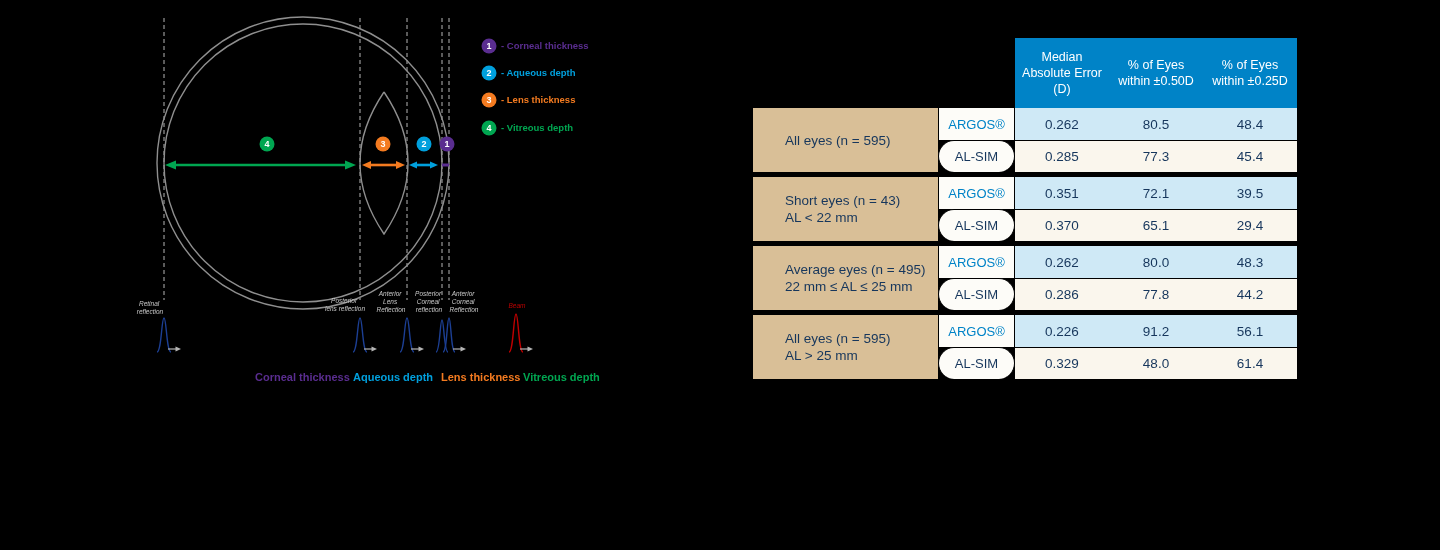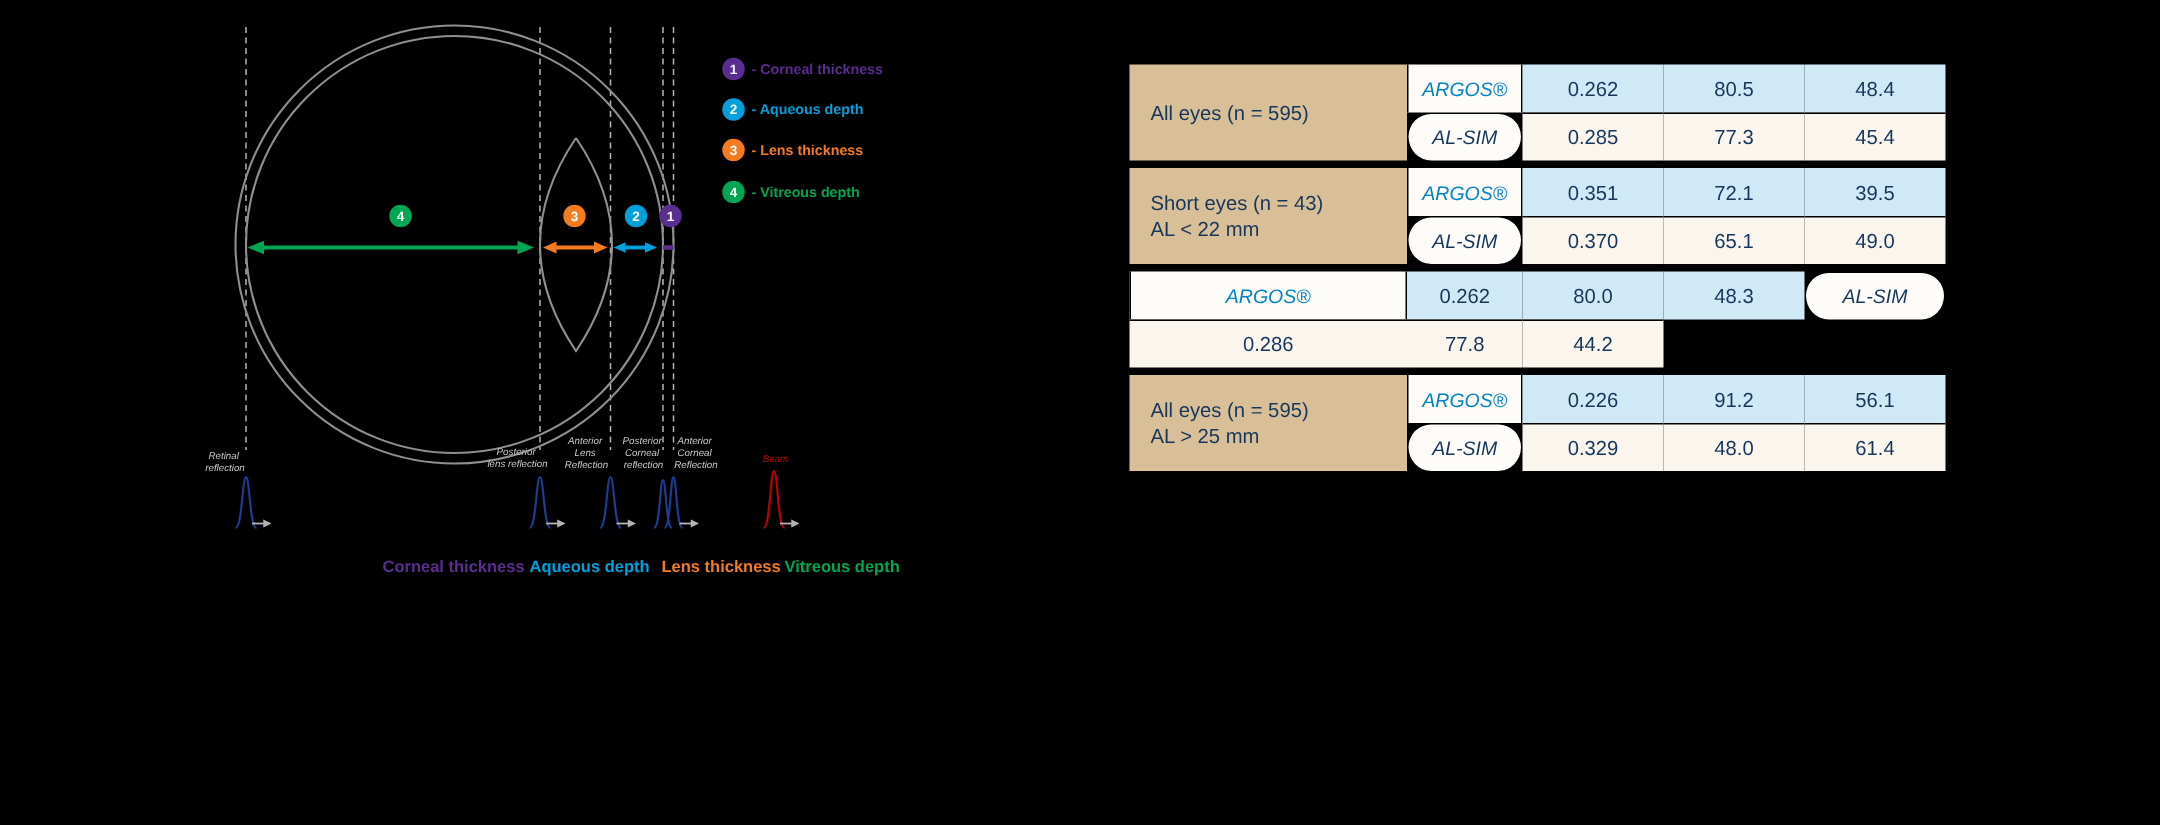--- a/index.html
+++ b/index.html
@@ -46,28 +46,27 @@
     display:flex; align-items:center; justify-content:center; text-align:center;
   }
   .group {
     display:grid; grid-template-columns:185px 77px 94px 94px 94px;
     grid-auto-rows:32px; margin-top:5px;
   }
   .thead + .group { margin-top:0; }
   .g-label {
     grid-row:1 / span 2; background:var(--tan); color:var(--navy);
     display:flex; flex-direction:column; justify-content:center; gap:2px;
-    padding-left:14px; box-sizing:border-box; font-size:13.5px;
+    padding-left:32px; box-sizing:border-box; font-size:13.5px;
   }
   .g-sub:empty { display:none; }
   .method {
     background:#fdfcf8; display:flex; align-items:center; justify-content:center;
     font-size:13px; border-left:1px solid #000; border-right:1px solid #000;
     box-sizing:border-box;
-    font-style:italic;
   }
   .method.argos { color:var(--header-blue); }
   .method.alsim { color:var(--navy);border-radius:16px; }
   .v {
     display:flex; align-items:center; justify-content:center;
     color:var(--navy); font-size:13.5px;
   }
   .va { background:var(--row-blue);text-align:center; }
   .vb { background:var(--row-cream); }
   .bt { border-top:1px solid #000; }
@@ -188,20 +187,26 @@
       <tspan x="517" y="308">Beam</tspan>
     </text>
 
     <text x="255" y="381" class="bl purple-t">Corneal thickness</text>
     <text x="353" y="381" class="bl blue-t">Aqueous depth</text>
     <text x="441" y="381" class="bl orange-t">Lens thickness</text>
     <text x="523" y="381" class="bl green-t">Vitreous depth</text>
   </svg>
 
   <div class="table-wrap">
+    <div class="thead">
+      <div class="spacer"></div>
+      <div class="th">Median Absolute Error (D)</div>
+      <div class="th">% of Eyes within ±0.50D</div>
+      <div class="th">% of Eyes within ±0.25D</div>
+    </div>
 
     <div class="group">
       <div class="g-label">
         <div class="g-main">All eyes (n = 595)</div>
 
       </div>
       <div class="method argos">ARGOS®</div>
       <div class="v va">0.262</div>
       <div class="v va">80.5</div>
       <div class="v va">48.4</div>
@@ -216,24 +221,28 @@
         <div class="g-main">Short eyes (n = 43)</div>
         <div class="g-sub">AL &lt; 22 mm</div>
       </div>
       <div class="method argos">ARGOS®</div>
       <div class="v va">0.351</div>
       <div class="v va">72.1</div>
       <div class="v va">39.5</div>
       <div class="method alsim bt">AL-SIM</div>
       <div class="v vb bt">0.370</div>
       <div class="v vb bt">65.1</div>
-      <div class="v vb bt">49.0</div>
-    </div>
-
-    <div class="group">
+      <div class="v vb bt">29.4</div>
+    </div>
+
+    <div class="group">
+      <div class="g-label">
+        <div class="g-main">Average eyes (n = 495)</div>
+        <div class="g-sub">22 mm ≤ AL ≤ 25 mm</div>
+      </div>
       <div class="method argos">ARGOS®</div>
       <div class="v va">0.262</div>
       <div class="v va">80.0</div>
       <div class="v va">48.3</div>
       <div class="method alsim bt">AL-SIM</div>
       <div class="v vb bt">0.286</div>
       <div class="v vb bt">77.8</div>
       <div class="v vb bt">44.2</div>
     </div>
 

